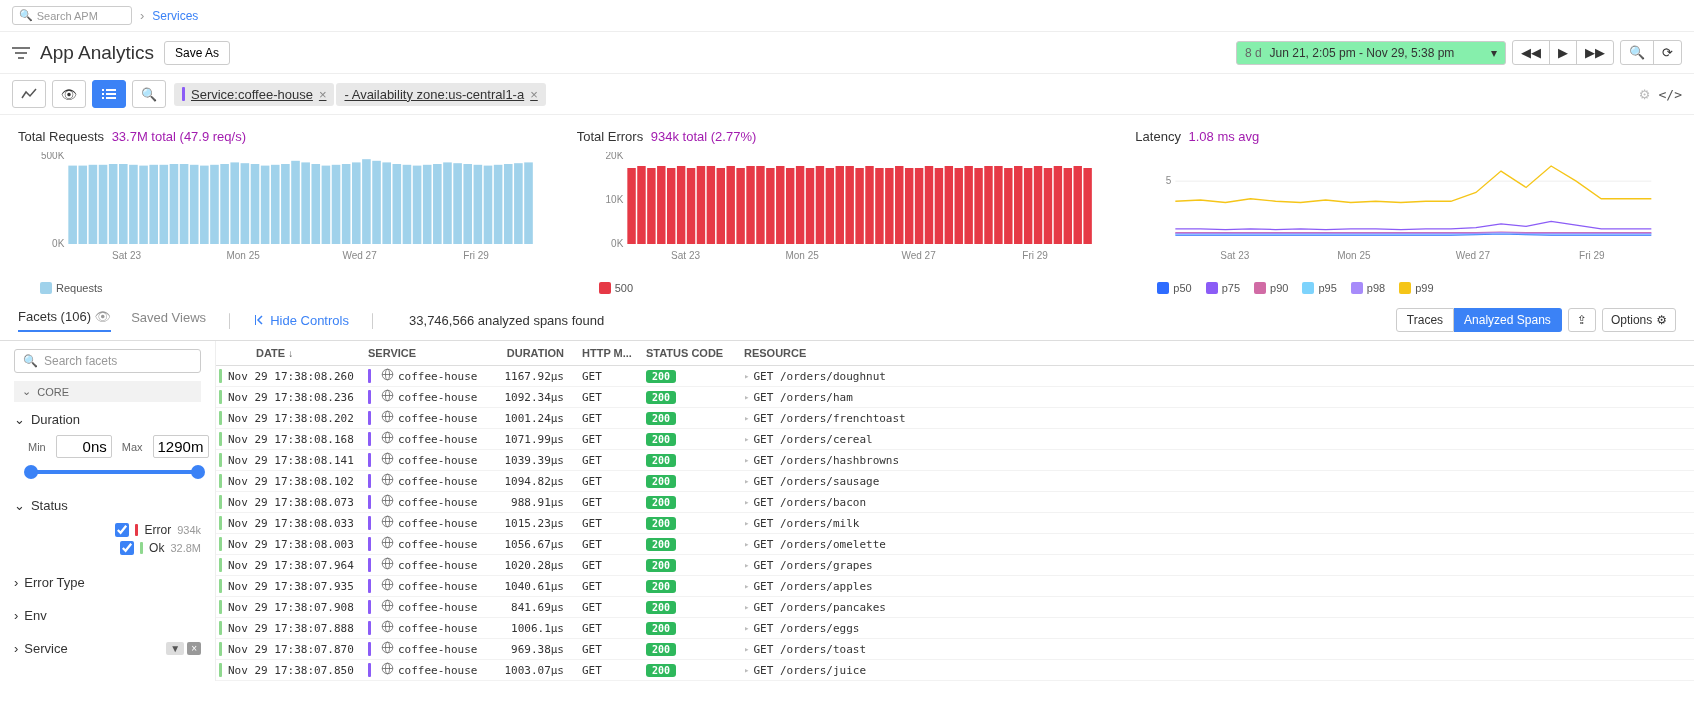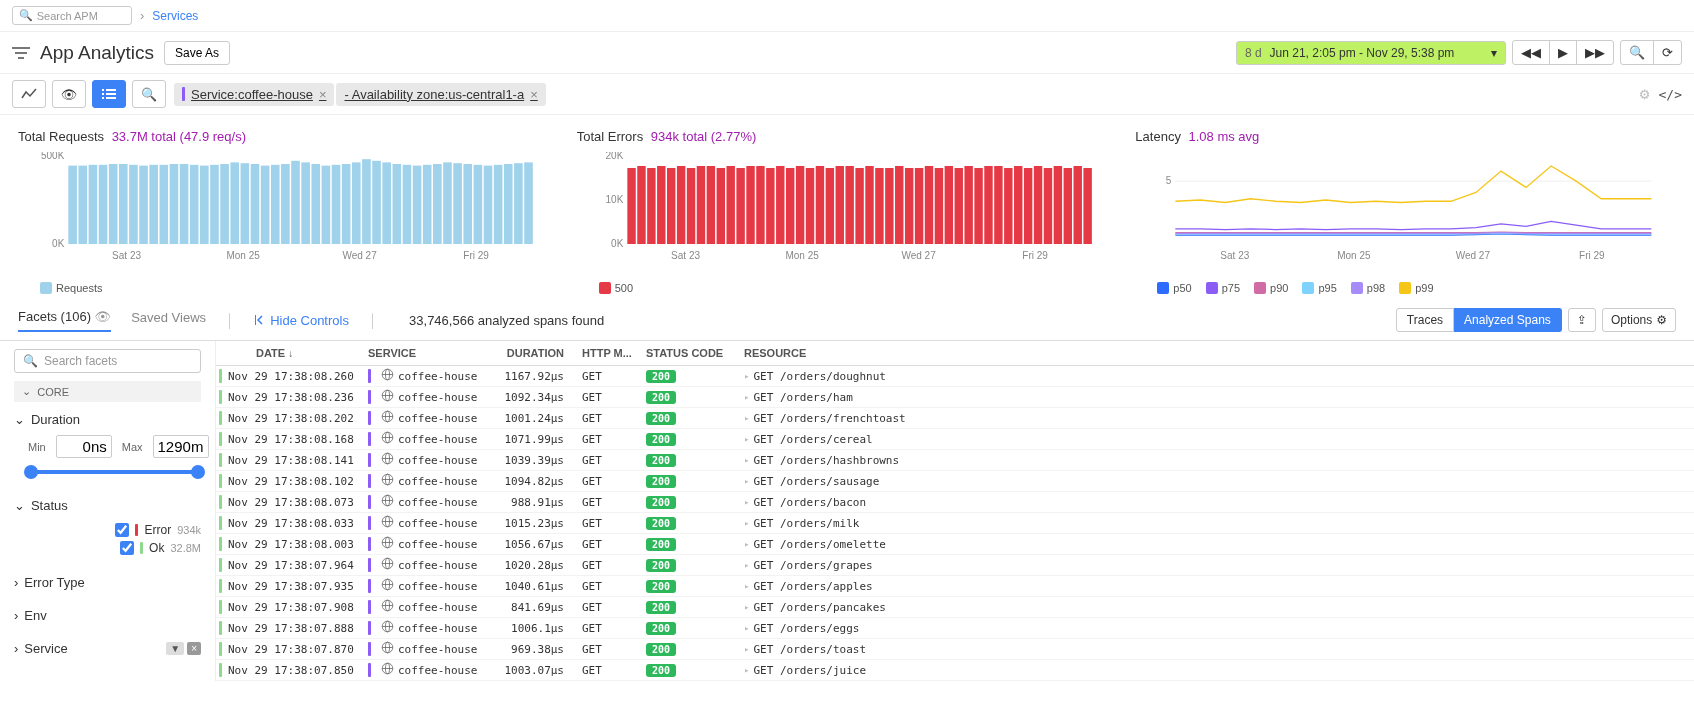--- a/index.html
+++ b/index.html
@@ -7,21 +7,21 @@
 .top-bar { display: flex; align-items: center; padding: 6px 12px; gap: 8px; border-bottom: 1px solid #eee; }
 .search-box { border: 1px solid #ccc; border-radius: 3px; padding: 2px 6px; display: flex; align-items: center; gap: 4px; width: 120px; font-size: 11px; color: #999; }
 .breadcrumb-sep { color: #999; }
 .breadcrumb-link { color: #3b82f6; font-size: 12px; cursor: pointer; }
 .title-bar { display: flex; align-items: center; padding: 8px 12px; justify-content: space-between; }
 .title-left { display: flex; align-items: center; gap: 10px; }
 .title-icon { width: 18px; height: 14px; }
 .page-title { font-size: 19px; color: #333; font-weight: 400; }
 .save-btn { border: 1px solid #ccc; border-radius: 3px; padding: 4px 10px; background: #fff; font-size: 12px; cursor: pointer; }
 .title-right { display: flex; align-items: center; gap: 6px; }
-.time-range { border: 1px solid #ccc; border-radius: 3px; padding: 4px 8px; background: #bef264; display: flex; align-items: center; gap: 8px; font-size: 12px; min-width: 270px; }
+.time-range { border: 1px solid #ccc; border-radius: 3px; padding: 4px 8px; background: #86efac; display: flex; align-items: center; gap: 8px; font-size: 12px; min-width: 270px; }
 .time-range-duration { color: #666; }
 .icon-btn-group { display: flex; border: 1px solid #ccc; border-radius: 3px; }
 .icon-btn { padding: 4px 8px; border-right: 1px solid #ccc; cursor: pointer; display: flex; align-items: center; justify-content: center; }
 .icon-btn:last-child { border-right: none; }
 .filter-bar { display: flex; align-items: center; padding: 6px 12px; gap: 0; border-top: 1px solid #eee; border-bottom: 1px solid #eee; }
 .filter-icons { display: flex; gap: 6px; }
 .filter-icon-box { width: 34px; height: 28px; border: 1px solid #ccc; display: flex; align-items: center; justify-content: center; cursor: pointer; border-radius: 3px; }
 .filter-icon-box.active { background: #3b82f6; color: #fff; border-color: #3b82f6; }
 .filter-pills { display: flex; gap: 2px; margin-left: 8px; flex: 1; text-decoration: underline; }
 .pill { background: #e8e8e8; border-radius: 3px; padding: 4px 8px; display: flex; align-items: center; gap: 6px; font-size: 13px; }

